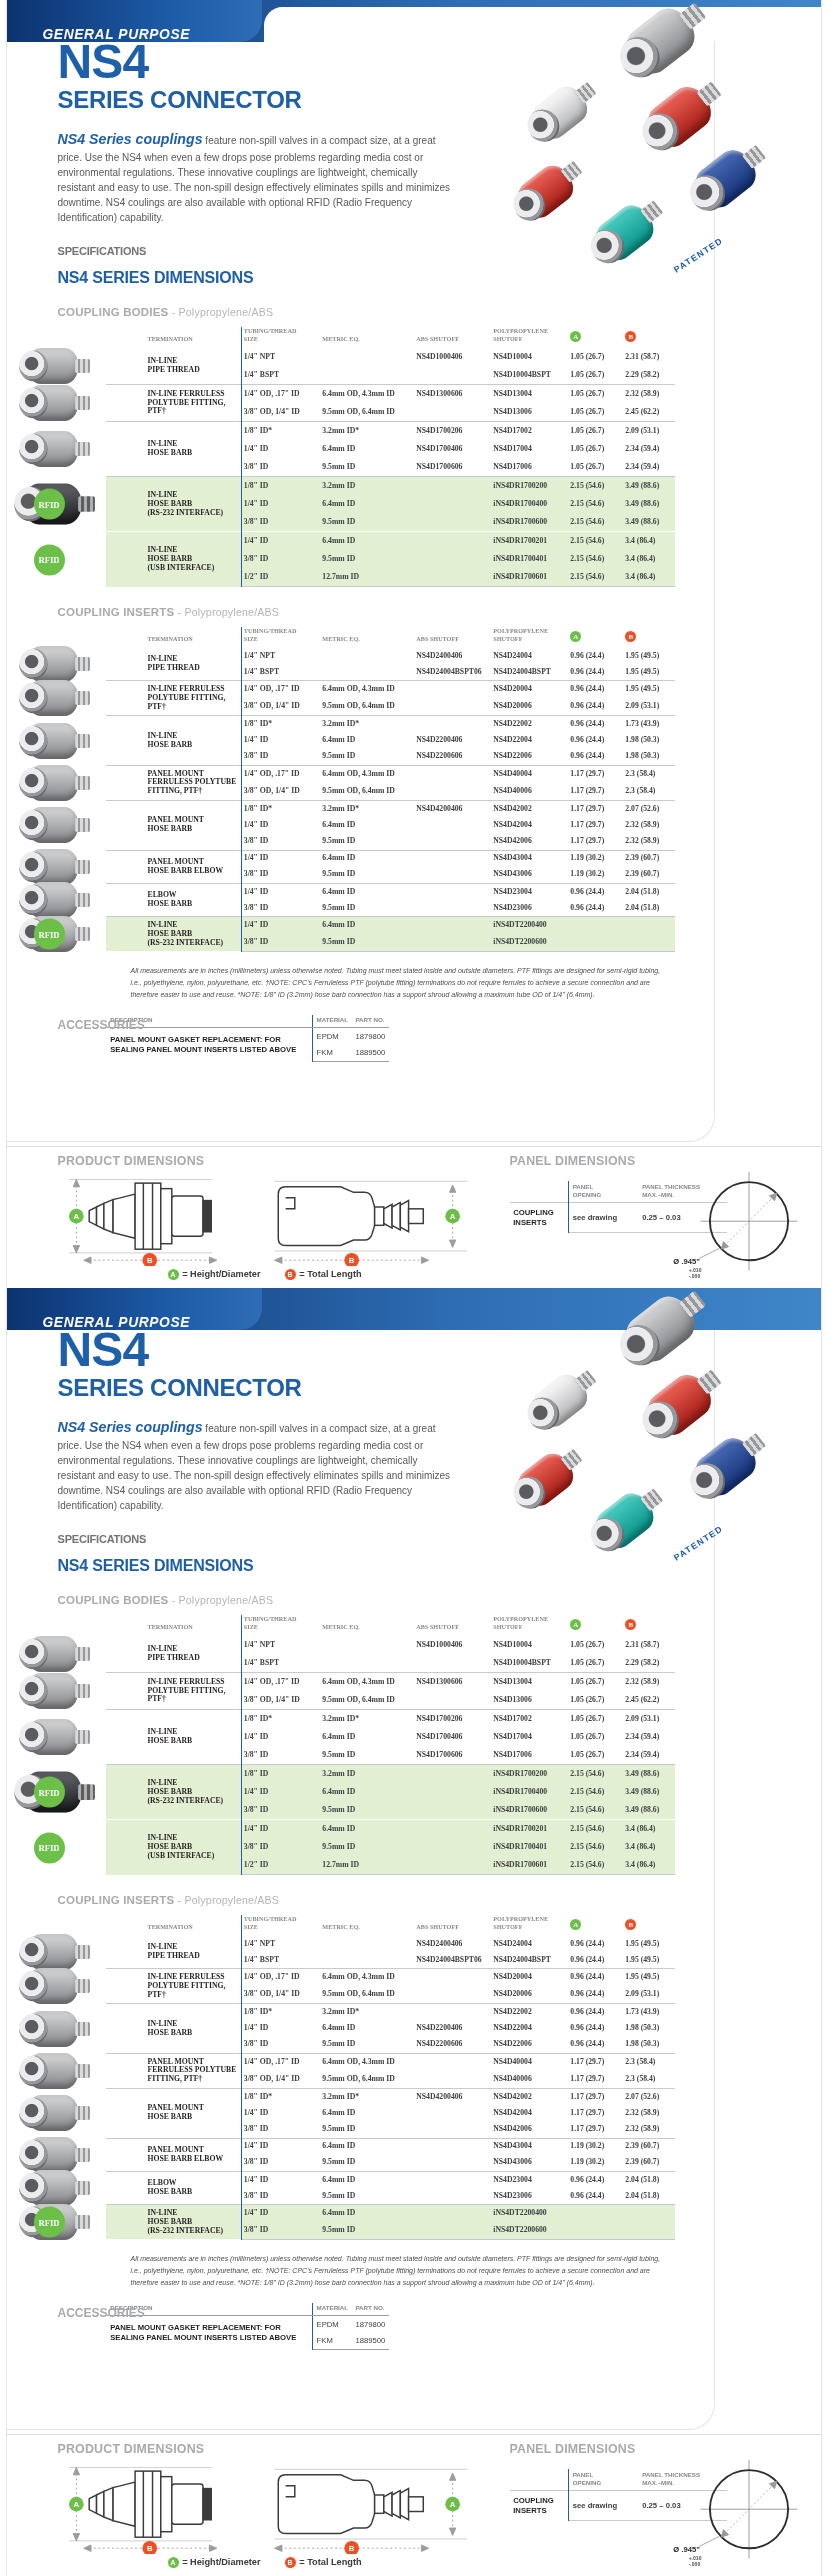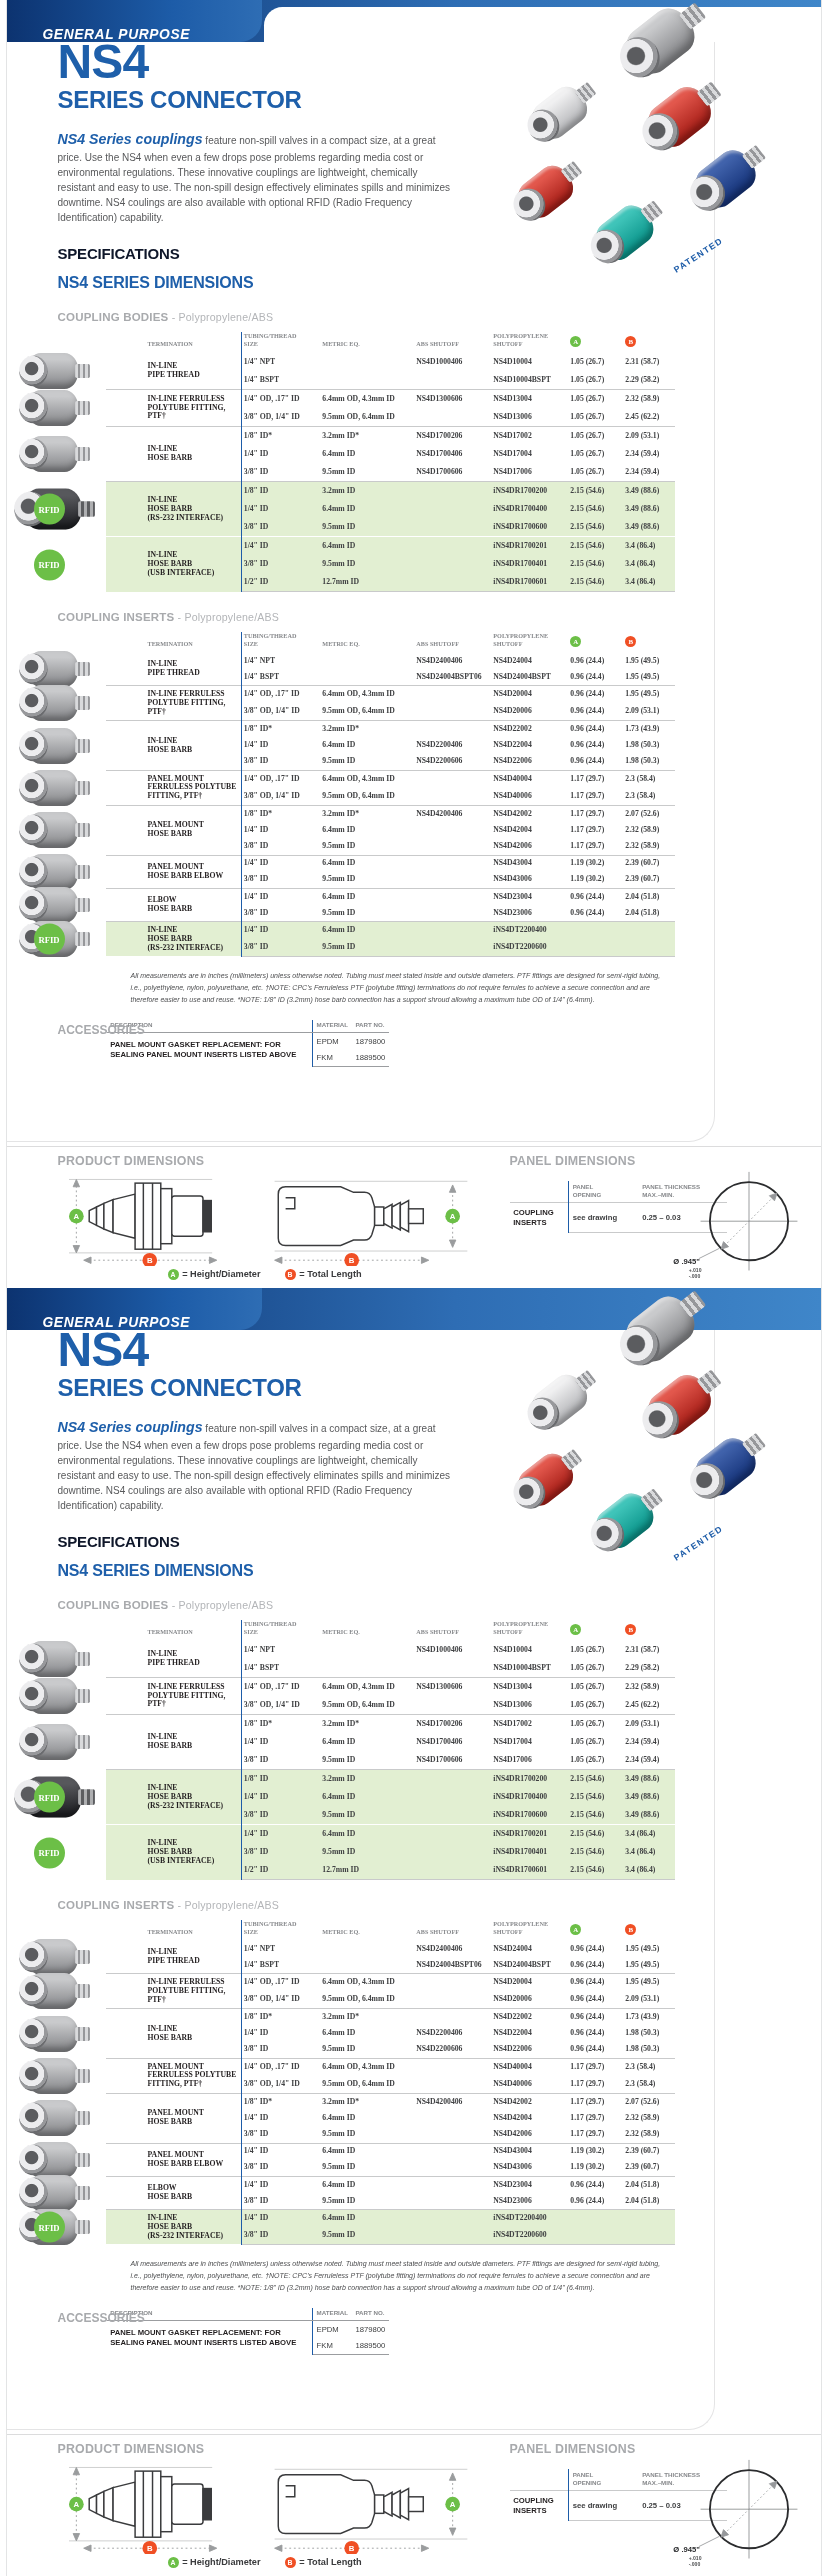--- a/index.html
+++ b/index.html
@@ -31,21 +31,21 @@
   .cpl--blue{--c1:#4062ab;--c2:#17357c;}
   .cpl--teal{--c1:#3fc4b9;--c2:#0c968c;}
   .cpl--white{--c1:#f0f0f1;--c2:#b6b7ba;}
   .patented{position:absolute;color:#1d5ca8;font-weight:800;font-size:8.7px;letter-spacing:1.4px;transform:rotate(-33deg);}
   
   .content{position:relative;z-index:2;}
   h1{margin:39px 6px 0 51px;font-size:48px;line-height:.95;font-weight:800;color:#1e5faa;letter-spacing:-0.9px;}
   h2{margin:1.8px 0 0 51px;font-size:24px;font-weight:800;color:#1e5faa;letter-spacing:-0.3px;}
   .intro{margin:14.7px 0 0 51px;width:397px;font-size:10px;line-height:1.5;color:#58595b;}
   .intro .lead{color:#1e5faa;font-weight:800;font-style:italic;font-size:14.2px;}
-  h3{margin:20px 3px 0 51px;font-size:15px;font-weight:800;color:#0f172a;letter-spacing:-0.2px;}
+  h3{margin:20px 3px 0 51px;font-size:11px;font-weight:800;color:#737373;letter-spacing:-0.2px;}
   h4{margin:12px 0 0 51px;font-size:16px;font-weight:800;color:#1e5faa;letter-spacing:-0.2px;}
   .sec-label{margin:18.4px 0 9.2px 51px;font-size:11.5px;font-weight:700;color:#a8aaad;letter-spacing:0.2px;}
   .sec-label .sec-mat{font-weight:400;color:#b3b5b8;font-size:10.6px;}
   
   table.spec{margin-left:99px;border-collapse:collapse;table-layout:fixed;font-family:Liberation Serif, serif;}
   table.spec th{font-size:6.2px;font-weight:700;color:#87898c;text-align:left;vertical-align:bottom;
                 padding:0 1.8px 5.5px 1.8px;white-space:pre-line;line-height:1.25;}
   table.spec th.term{padding-left:42px;border-right:1.8px solid #1d5ca8;}
   table.spec td{font-size:7.7px;font-weight:600;color:#3f4042;padding:4.6px 1.8px;line-height:1.15;vertical-align:middle;}
   table.spec--inserts td{padding:3.7px 1.8px;}

